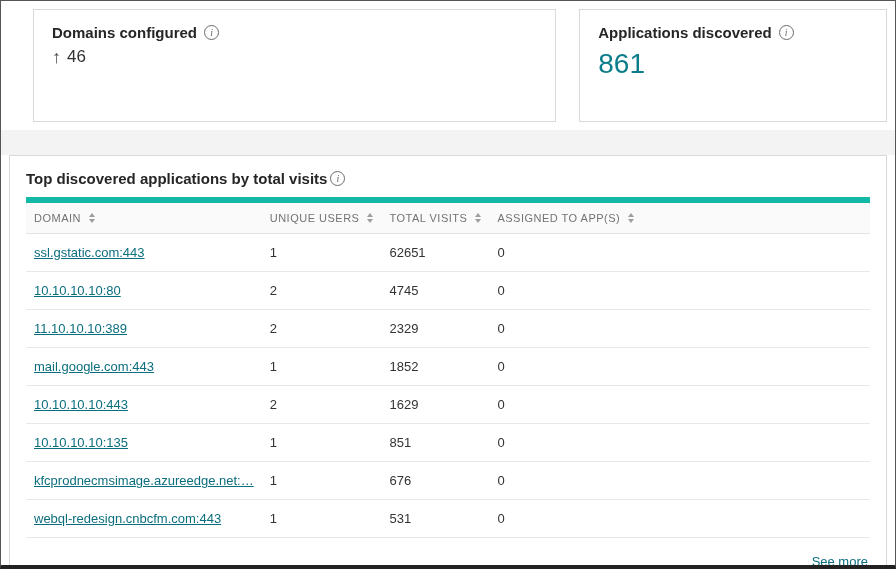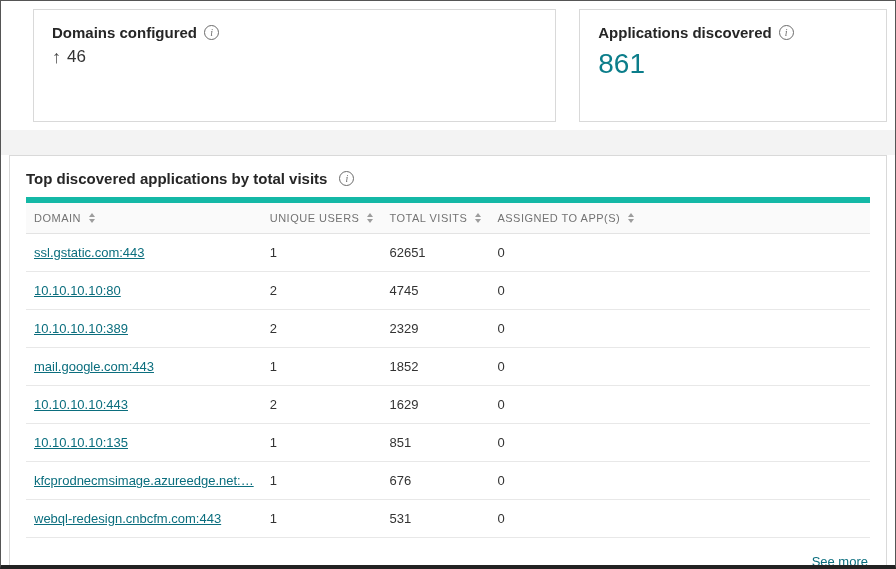--- a/index.html
+++ b/index.html
@@ -86,21 +86,21 @@
   .table-card {
     margin: 0 8px;
     height: 415px;
     padding: 14px 16px 0 16px;
     display: flex;
     flex-direction: column;
   }
   .table-title-row {
     display: flex;
     align-items: center;
-    gap: 12px;
+    gap: 3px;
     margin-bottom: 10px;
   }
   .table-title {
     font-size: 15px;
     font-weight: 700;
     color: #262626;
   }
   table {
     width: 100%;
     border-collapse: collapse;
@@ -249,21 +249,21 @@
           <td>62651</td>
           <td>0</td>
         </tr>
         <tr>
           <td><a class="domain-link">10.10.10.10:80</a></td>
           <td>2</td>
           <td>4745</td>
           <td>0</td>
         </tr>
         <tr>
-          <td><a class="domain-link">10.10.10.10:389</a></td>
+          <td><a class="domain-link">11.10.10.10:389</a></td>
           <td>2</td>
           <td>2329</td>
           <td>0</td>
         </tr>
         <tr>
           <td><a class="domain-link">mail.google.com:443</a></td>
           <td>1</td>
           <td>1852</td>
           <td>0</td>
         </tr>

